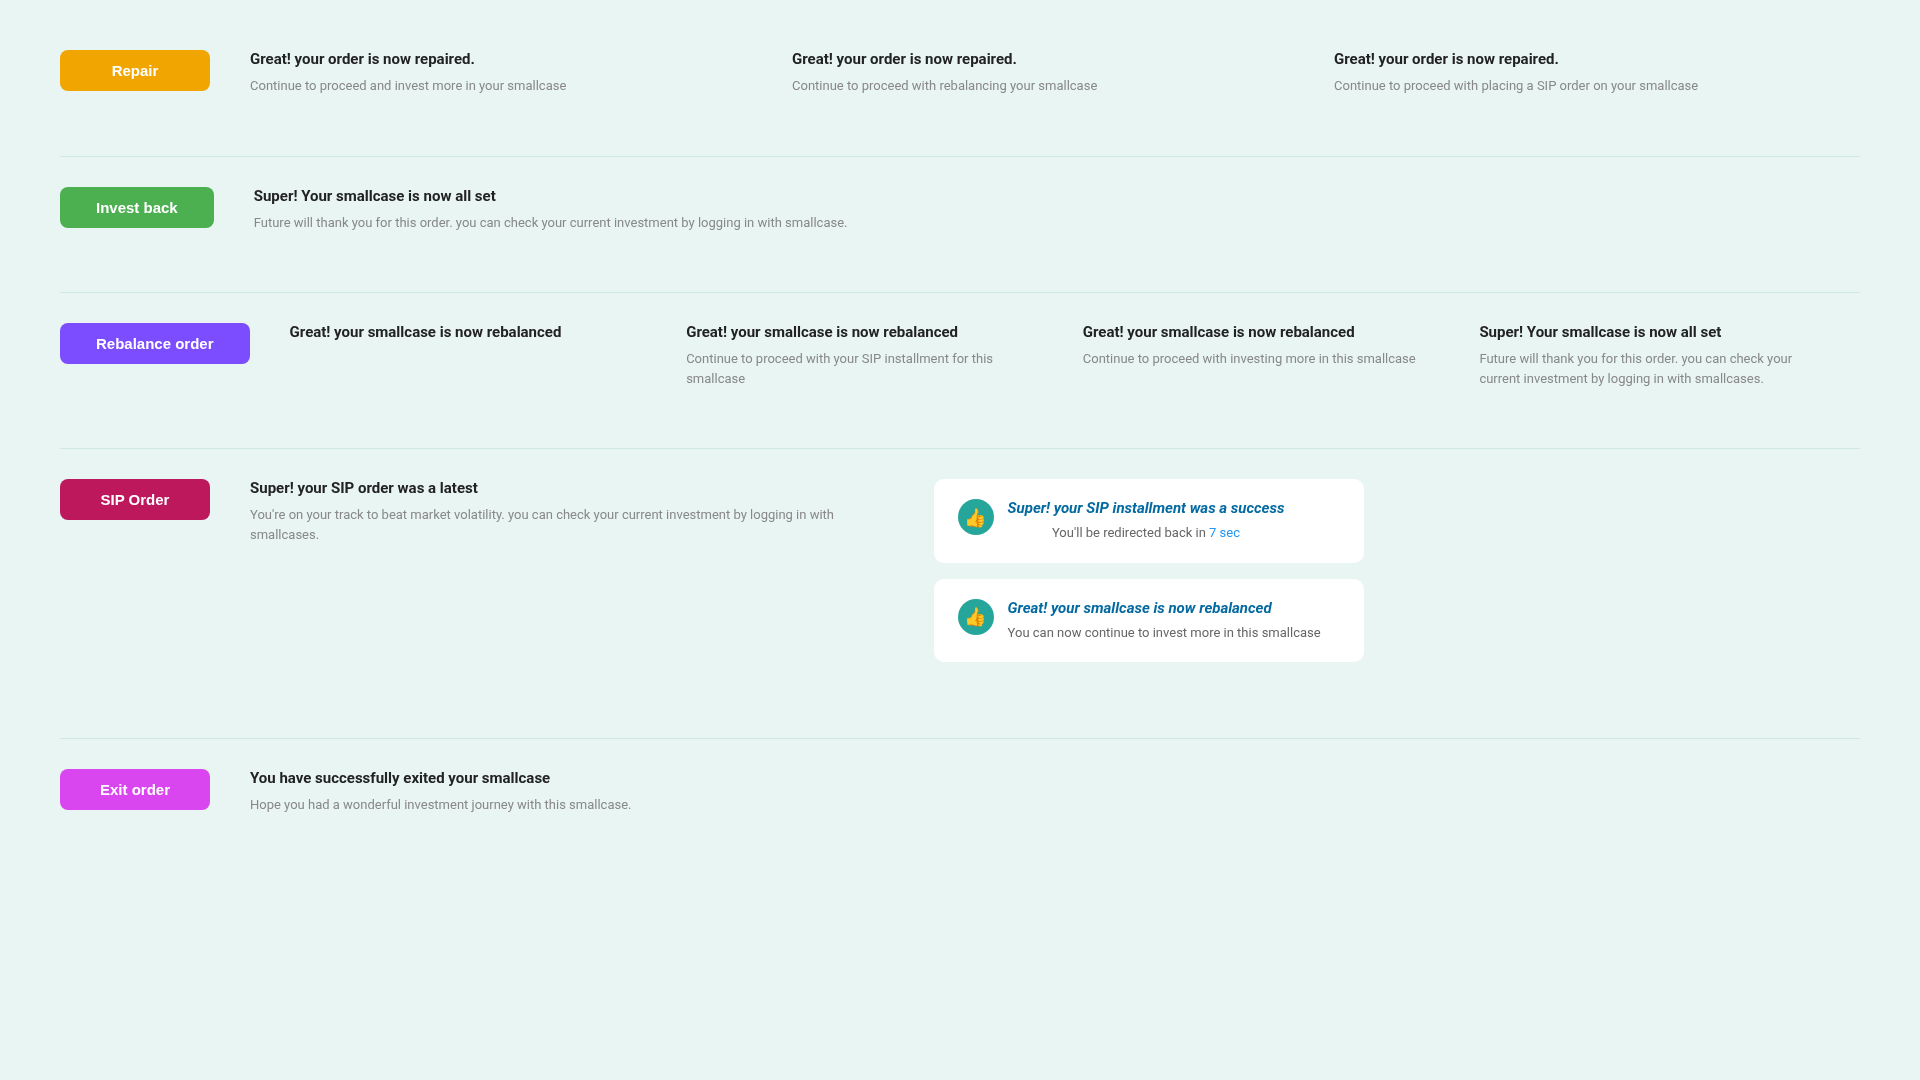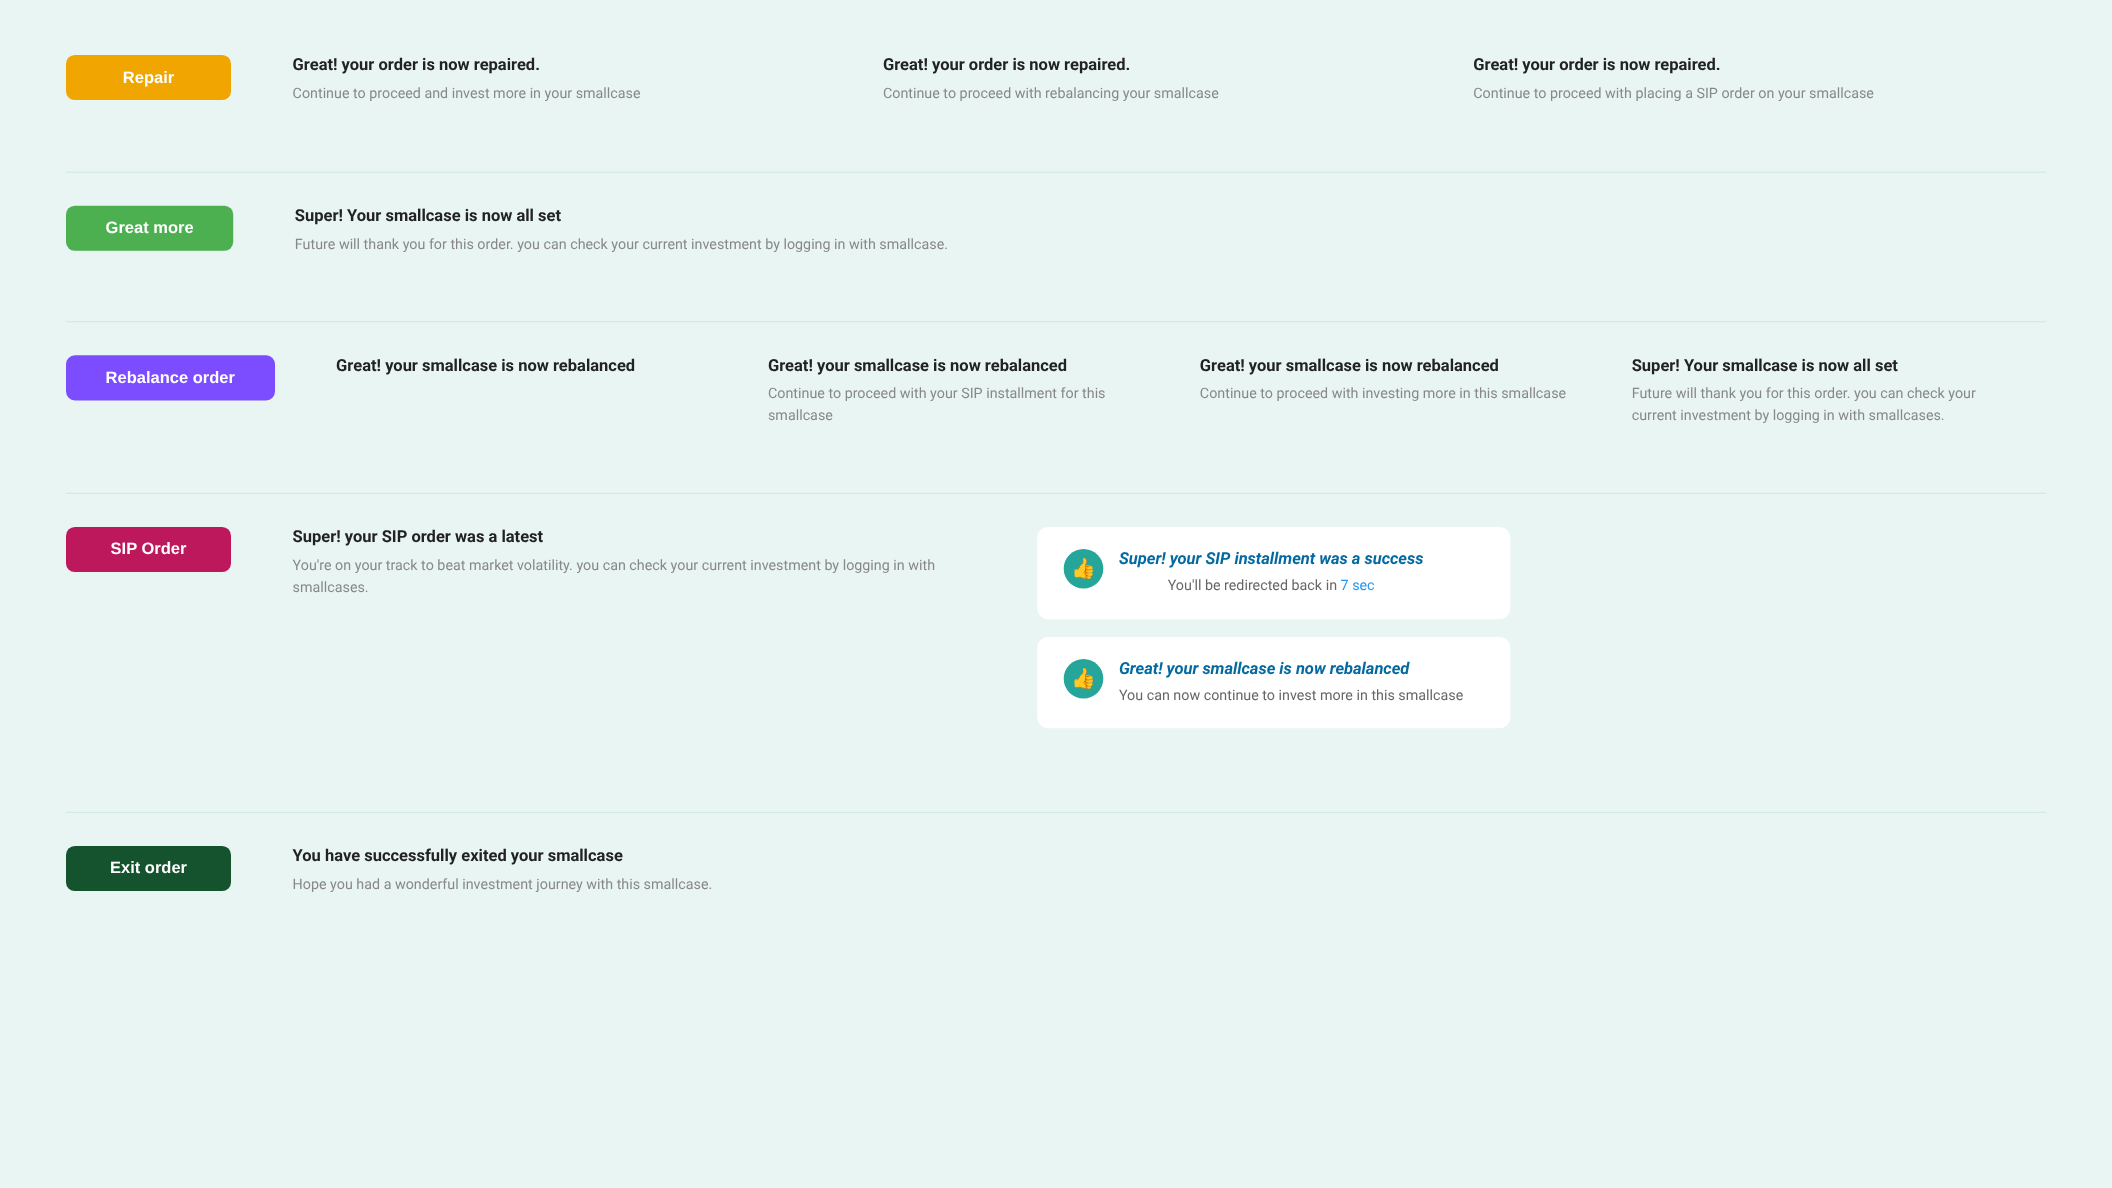--- a/index.html
+++ b/index.html
@@ -24,26 +24,26 @@
       font-size: 15px;
       font-weight: 600;
       cursor: pointer;
       flex-shrink: 0;
       text-align: center;
     }
     .btn-repair { background-color: #f0a500; }
     .btn-invest { background-color: #4caf50; }
     .btn-rebalance { background-color: #7c4dff; }
     .btn-sip { background-color: #be185d; }
-    .btn-exit { background-color: #14532d; }
+    .btn-exit { background-color: #d946ef; }
 
     .columns {
       display: flex;
       flex: 1;
-      margin-left: 56px;
+      margin-left: 40px;
       gap: 16px;
     }
     .col {
       flex: 1;
       padding-right: 30px;
     }
     .col-title {
       font-size: 15px;
       font-weight: 700;
       color: #222;
@@ -121,21 +121,21 @@
     <div class="col">
       <div class="col-title">Great! your order is now repaired.</div>
       <div class="col-desc">Continue to proceed with placing a SIP order on your smallcase</div>
     </div>
   </div>
 </div>
 
 <hr class="divider">
 
 <div class="section">
-  <button class="btn btn-invest">Great more</button>
+  <button class="btn btn-invest">Invest back</button>
   <div class="columns">
     <div class="col">
       <div class="col-title">Super! Your smallcase is now all set</div>
       <div class="col-desc">Future will thank you for this order. you can check your current investment by logging in with smallcase.</div>
     </div>
   </div>
 </div>
 
 <hr class="divider">
 

